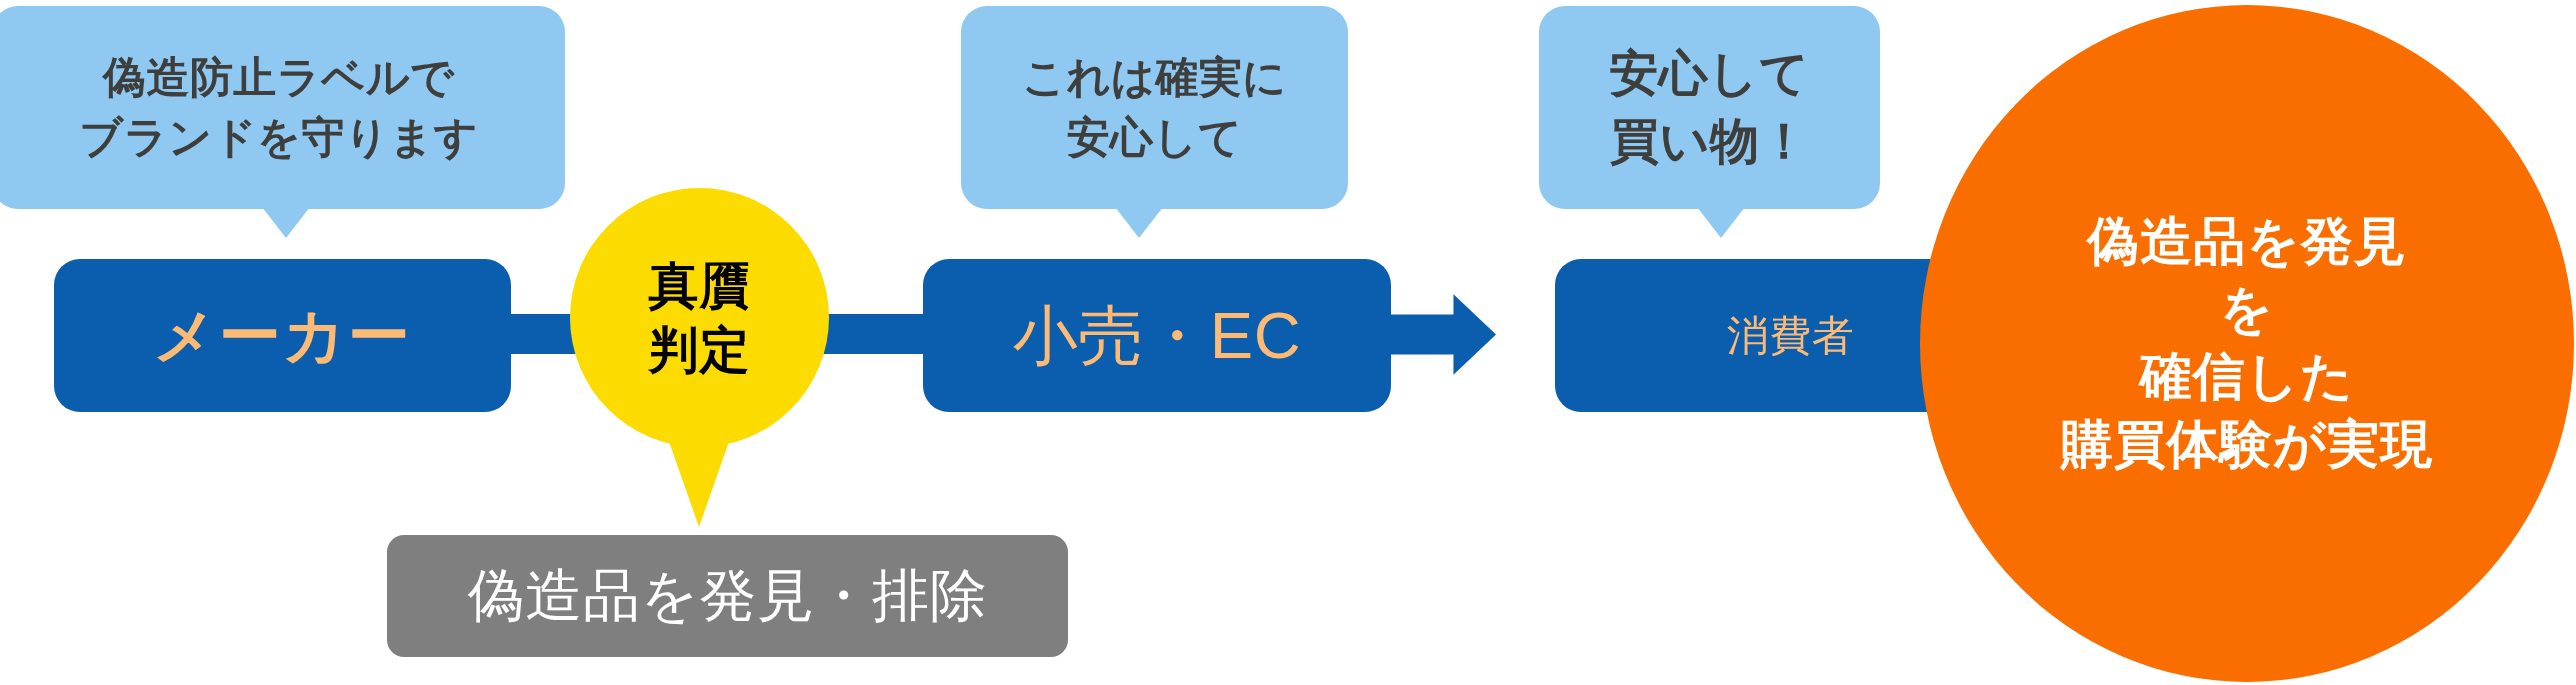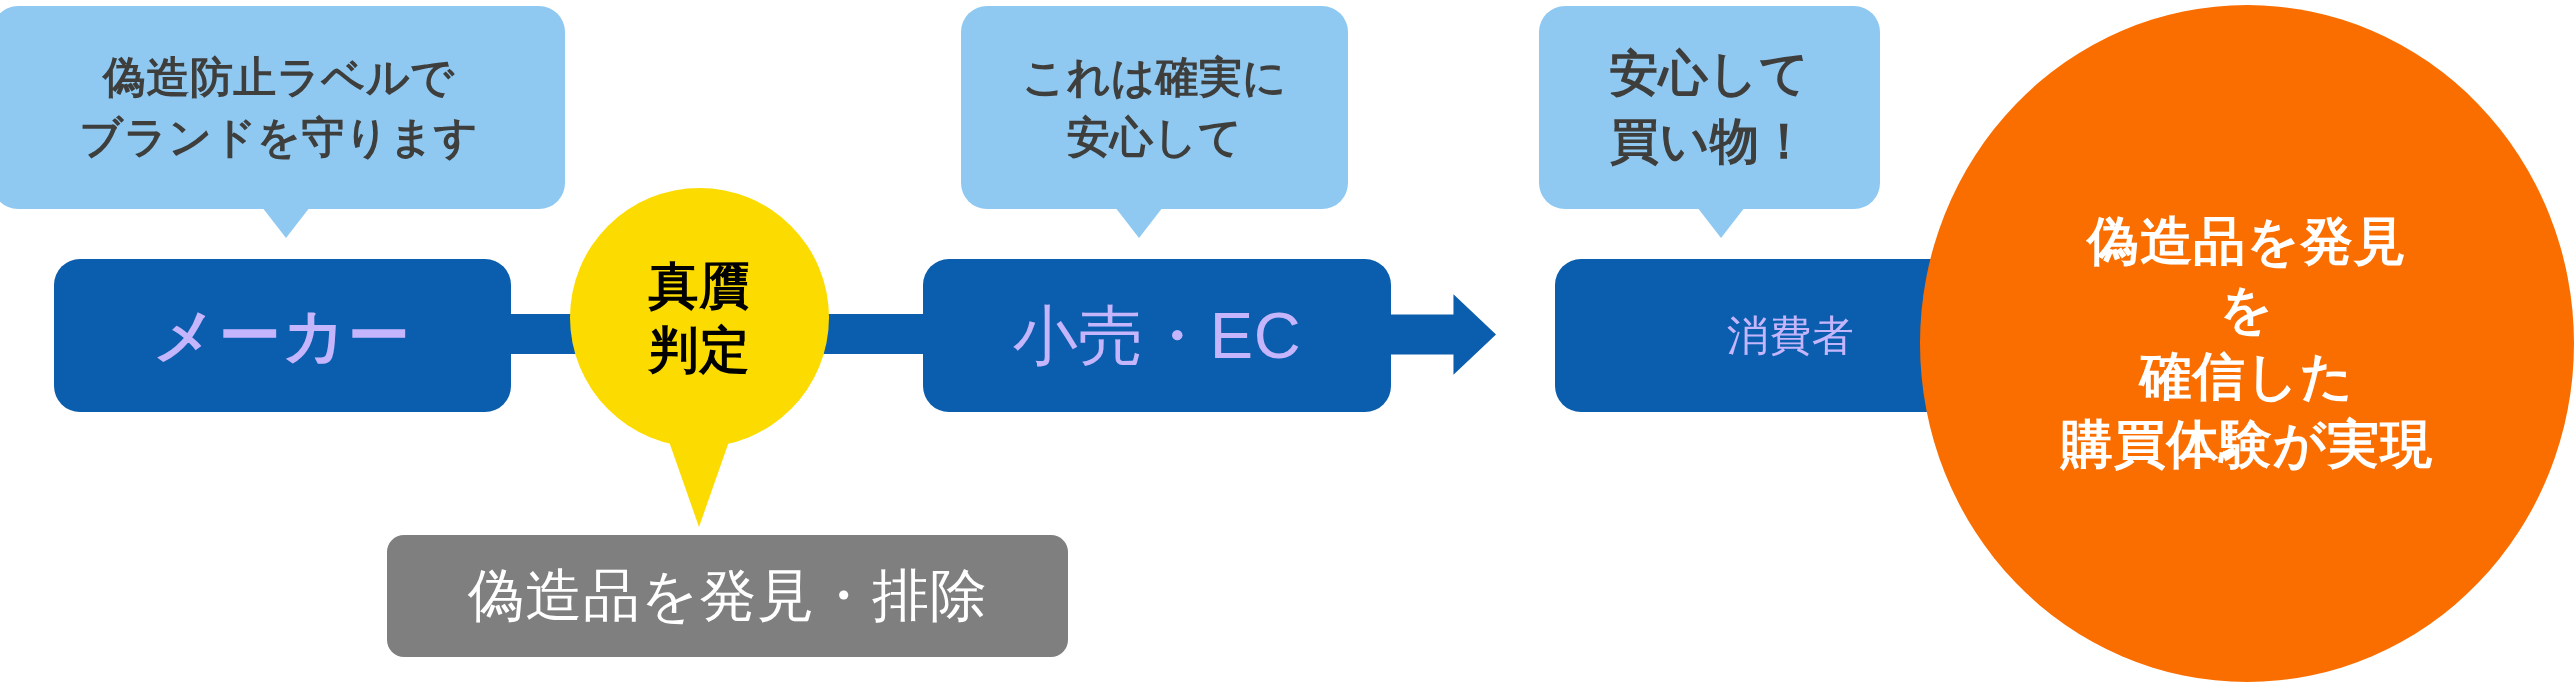--- a/index.html
+++ b/index.html
@@ -86,21 +86,21 @@
     top: 294px;
     width: 116px;
     height: 81px;
   }
 
   
   .flow-box {
     position: absolute;
     background: #0B5DAD;
     border-radius: 26px;
-    color: #c4b5fd;
+    color: #fdba74;
     display: flex;
     align-items: center;
     justify-content: center;
     white-space: nowrap;
     box-sizing: border-box;
   }
   #box-maker {
     left: 54px; top: 259px;
     width: 457px; height: 153px;
     font-size: 62px;

